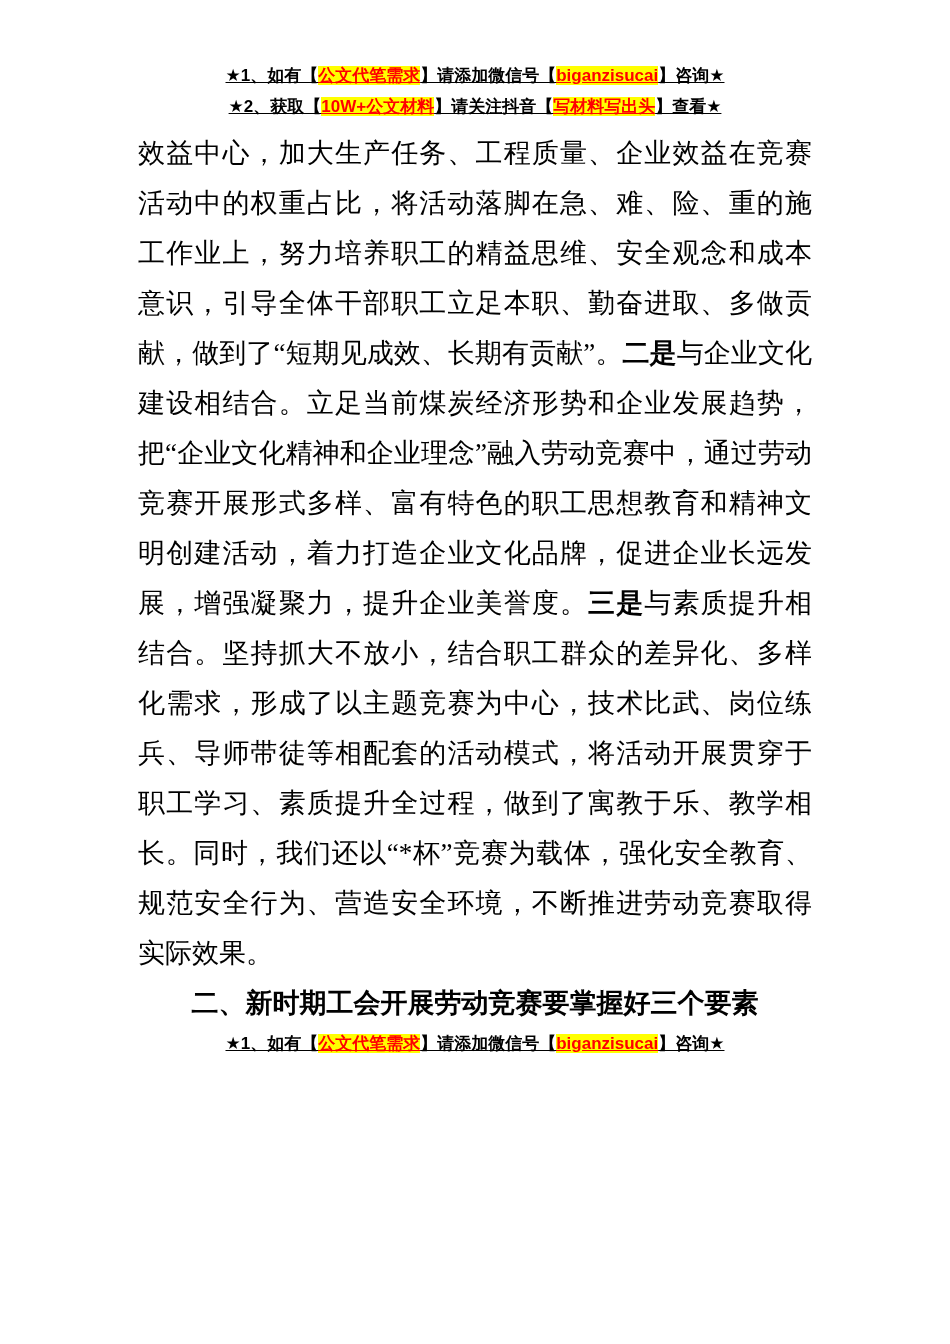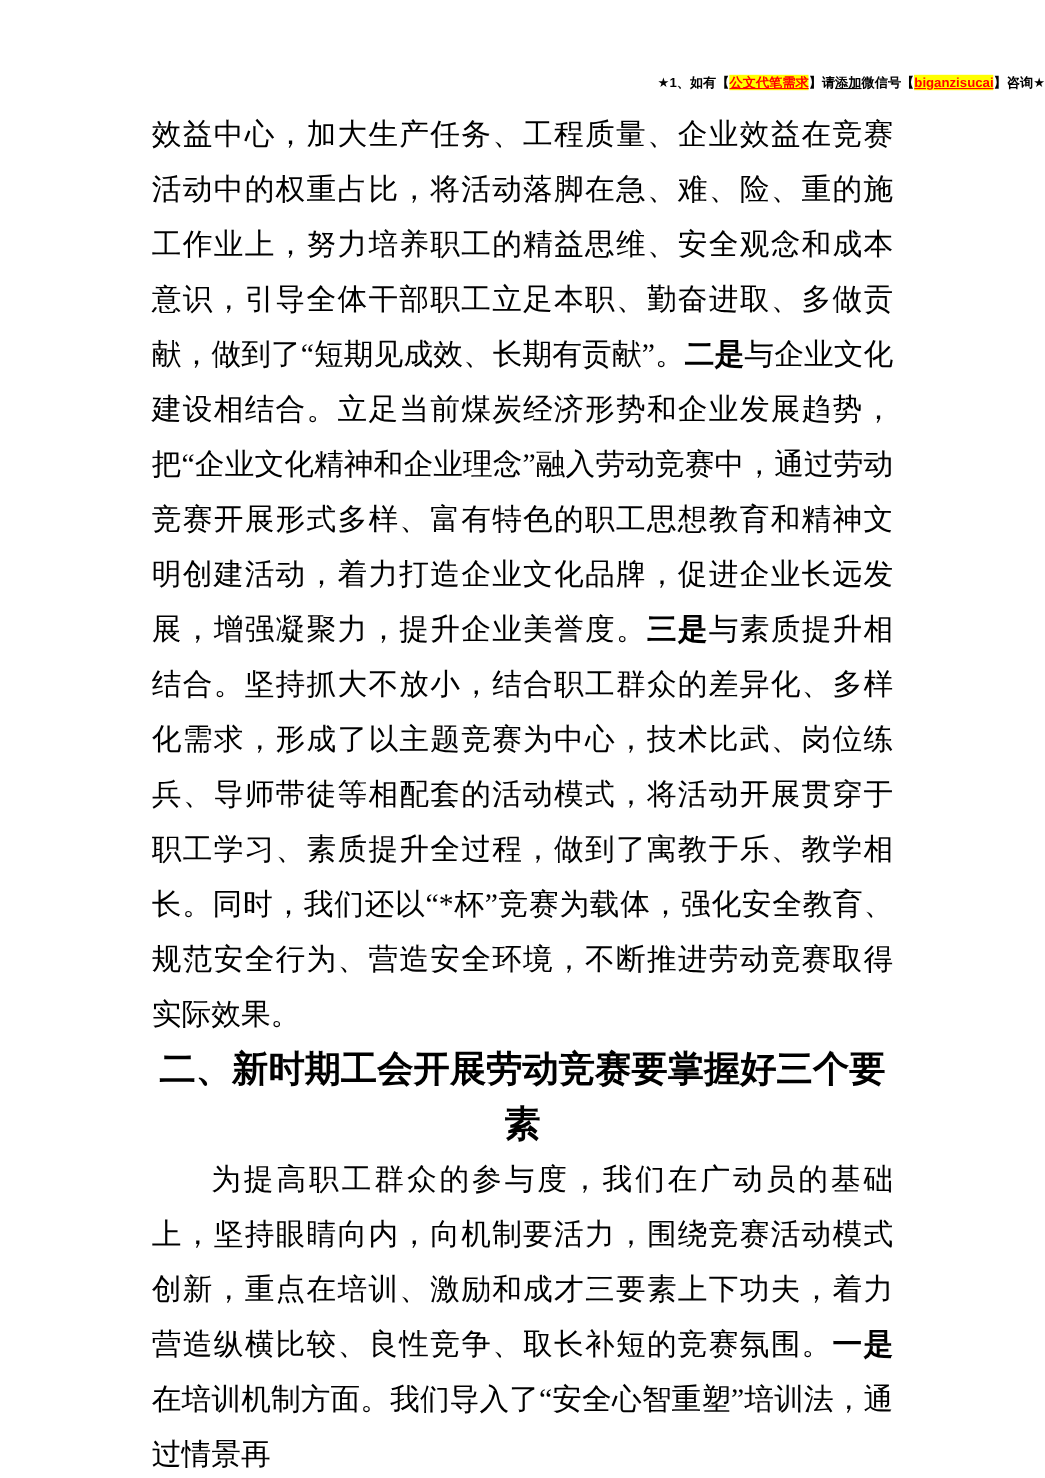--- a/index.html
+++ b/index.html
@@ -13,69 +13,70 @@
     height: 1344px;
     margin: 0 auto;
     background: #ffffff;
     overflow: hidden;
     font-family: "Liberation Sans", "DejaVu Sans", sans-serif;
     color: #000000;
     box-sizing: border-box;
     padding-top: 60px;
   }
   .notice {
-    text-align: right;
-    font-size: 12px;
+    text-align: center;
+    font-size: 17px;
     font-weight: bold;
     line-height: 31px;
     white-space: nowrap;
+    text-decoration: underline;
   }
   .notice-line { display: block; }
   .content {
     padding: 0 138px;
     margin-top: 6px;
   }
   .para {
     font-size: 27px;
     line-height: 50px;
     text-align: justify;
     text-align-last: left;
     margin: 0;
     word-break: break-all;
     font-family: Liberation Serif, serif;
   }
   .para.indent2 { text-indent: 2em; }
   .section-heading {
-    font-size: 33px;
+    font-size: 27px;
     line-height: 50px;
     font-weight: bold;
     text-align: center;
     margin: 0;
   }
   .footer-notice { margin-top: 0px; }
   .seg-b { font-weight: bold; }
   .seg-hl {
     color: #ff0000;
     background: #ffff00;
   }
   .seg-ul { text-decoration: underline; }
 </style>
 </head>
 <body>
 
 <div class="page">
 
   <div class="notice header-notice">
     <span class="notice-line"><span>★1、如有【</span><span class="seg-hl seg-ul">公文代笔需求</span><span>】请</span><span class="seg-ul">添加</span><span>微信号【</span><span class="seg-hl seg-ul">biganzisucai</span><span>】咨询★</span></span>
+    <span class="notice-line"><span>★2、获取【</span><span class="seg-hl seg-ul">10W+公文材料</span><span>】请</span><span class="seg-ul">关注</span><span>抖音【</span><span class="seg-hl seg-ul">写材料写出头</span><span>】查看★</span></span>
   </div>
 
   <div class="content">
     <p class="para"><span>效益中心，加大生产任务、工程质量、企业效益在竞赛活动中的权重占比，将活动落脚在急、难、险、重的施工作业上，努力培养职工的精益思维、安全观念和成本意识，引导全体干部职工立足本职、勤奋进取、多做贡献，做到了“短期见成效、长期有贡献”。</span><span class="seg-b">二是</span><span>与企业文化建设相结合。立足当前煤炭经济形势和企业发展趋势，把“企业文化精神和企业理念”融入劳动竞赛中，通过劳动竞赛开展形式多样、富有特色的职工思想教育和精神文明创建活动，着力打造企业文化品牌，促进企业长远发展，增强凝聚力，提升企业美誉度。</span><span class="seg-b">三是</span><span>与素质提升相结合。坚持抓大不放小，结合职工群众的差异化、多样化需求，形成了以主题竞赛为中心，技术比武、岗位练兵、导师带徒等相配套的活动模式，将活动开展贯穿于职工学习、素质提升全过程，做到了寓教于乐、教学相长。同时，我们还以“*杯”竞赛为载体，强化安全教育、规范安全行为、营造安全环境，不断推进劳动竞赛取得实际效果。</span></p>
     <h2 class="section-heading">二、新时期工会开展劳动竞赛要掌握好三个要素</h2>
-    <p class="para indent2"><span>为提高职工群众的参与度，我们在广动员的基础上，坚持眼睛向内，向机制要活力，围绕竞赛活动模式创新，重点在培训、激励和成才三要素上下功夫，着力营造纵横比较、良性竞争、取长补短的竞赛氛围。</span><span class="seg-b">一是</span><span>在培训机制方面。我们导入了“安全心智重塑”培训法，通过情景再</span></p>
   </div>
 
   <div class="notice footer-notice">
     <span class="notice-line"><span>★1、如有【</span><span class="seg-hl seg-ul">公文代笔需求</span><span>】请</span><span class="seg-ul">添加</span><span>微信号【</span><span class="seg-hl seg-ul">biganzisucai</span><span>】咨询★</span></span>
 
   </div>
 
 </div>
 
 </body></html>

